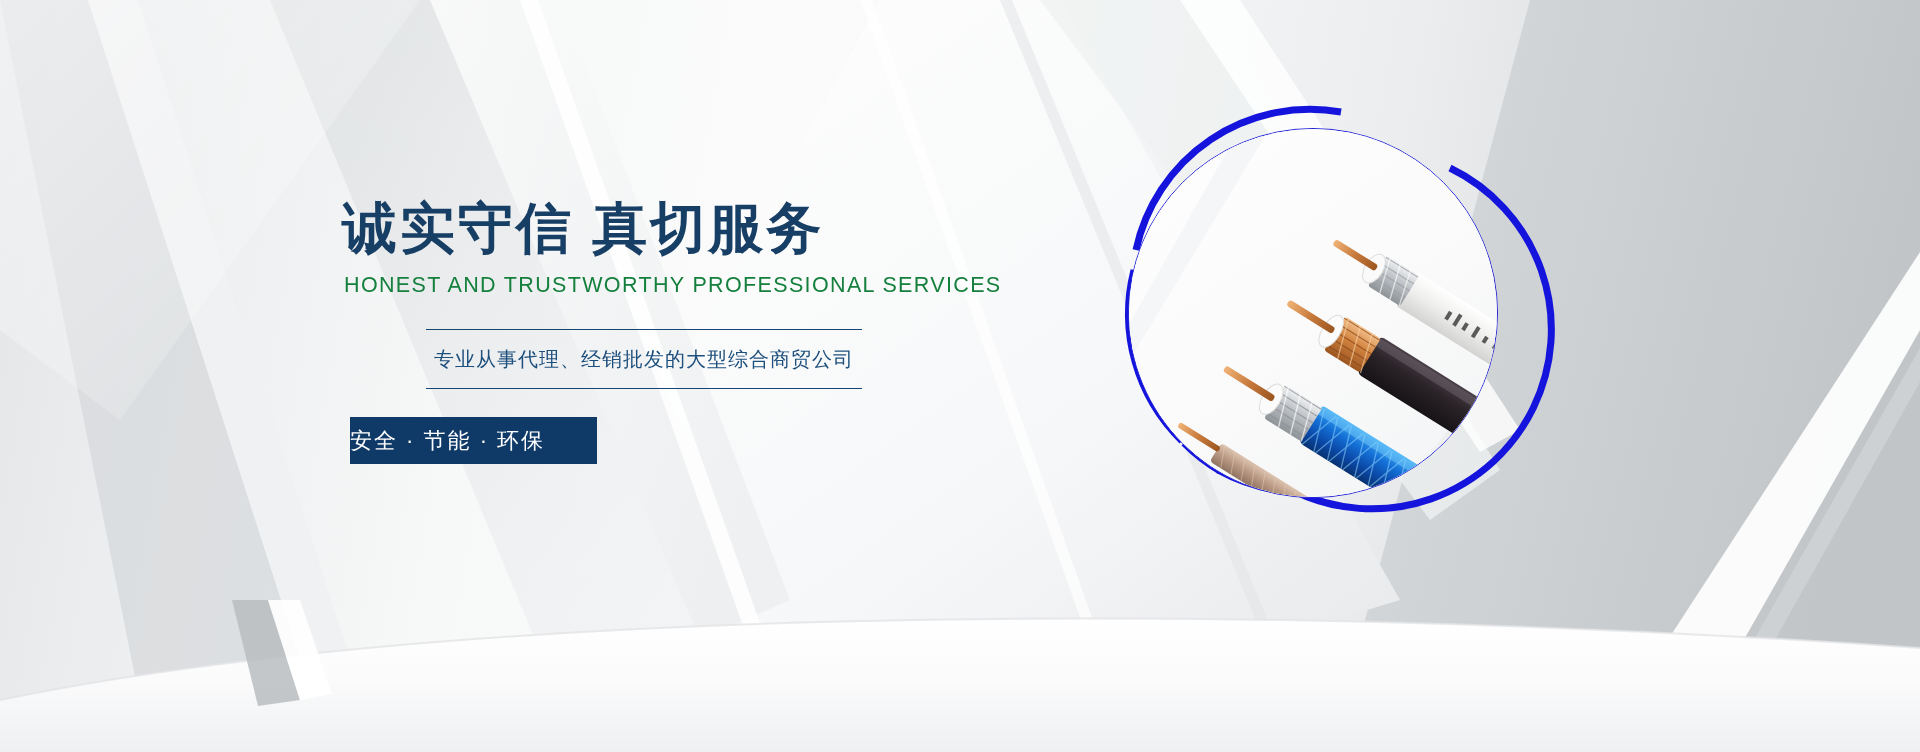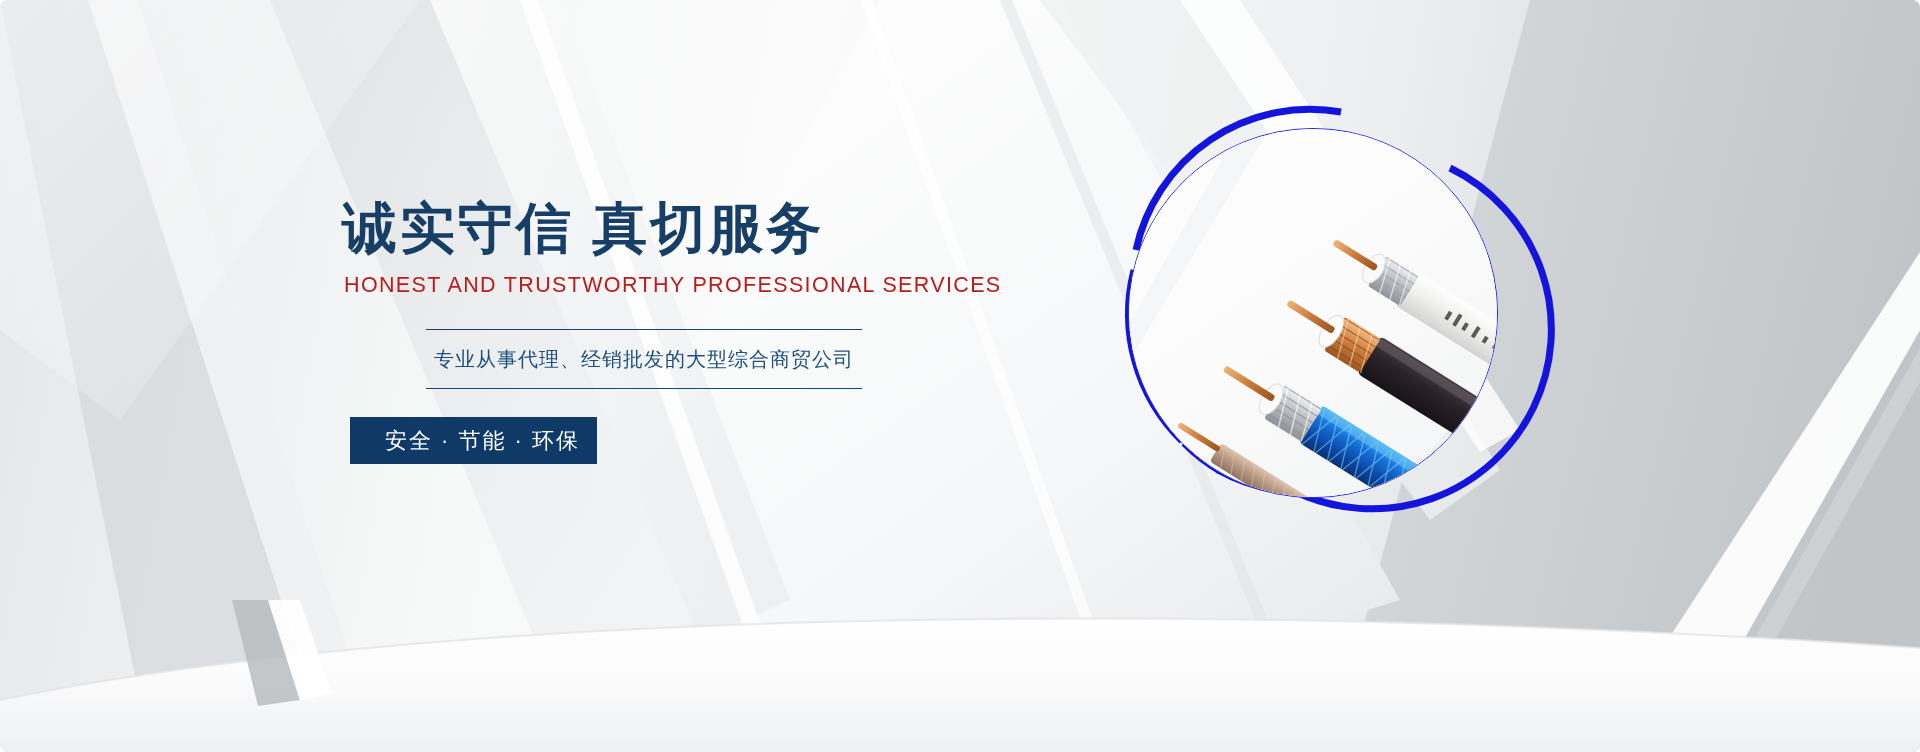--- a/index.html
+++ b/index.html
@@ -10,21 +10,20 @@
   body {
     font-family: "Liberation Sans", "DejaVu Sans", sans-serif;
   }
 
   .banner {
     position: relative;
     width: 1920px;
     height: 752px;
     overflow: hidden;
     background: #e9ebec;
-    border-radius: 8px;
   }
 
   
   .bg-base {
     position: absolute;
     inset: 0;
     background:
       linear-gradient(100deg,
         #e3e5e7 0%,
         #eef0f1 14%,
@@ -59,21 +58,21 @@
     color: #173f66;
     line-height: 1.18;
     margin: 0;
     white-space: nowrap;
   }
 
   .subhead {
     margin: 12px 0 0 2px;
     font-size: 21.5px;
     letter-spacing: 1.35px;
-    color: #b91c1c;
+    color: #15803d;
     font-weight: normal;
     white-space: nowrap;
   }
 
   .rule {
     height: 1px;
     background: #164473;
     margin-left: 84px;
     width: 436px;
   }
@@ -111,21 +110,21 @@
     -webkit-clip-path: polygon(0 0, 100% 0, 65% 50%, 100% 100%, 0 100%);
     clip-path: polygon(0 0, 100% 0, 65% 50%, 100% 100%, 0 100%);
   }
   .ribbon-text {
     position: absolute;
     left: 0;
     top: 0;
     width: 279px;
     height: 47px;
     line-height: 47px;
-    text-align: center;
+    text-align: left;
     color: #ffffff;
     font-size: 22px;
     letter-spacing: 2px;
     padding-right: 14px;
     box-sizing: border-box;
     white-space: nowrap;
   }
 
   
   .medallion {

